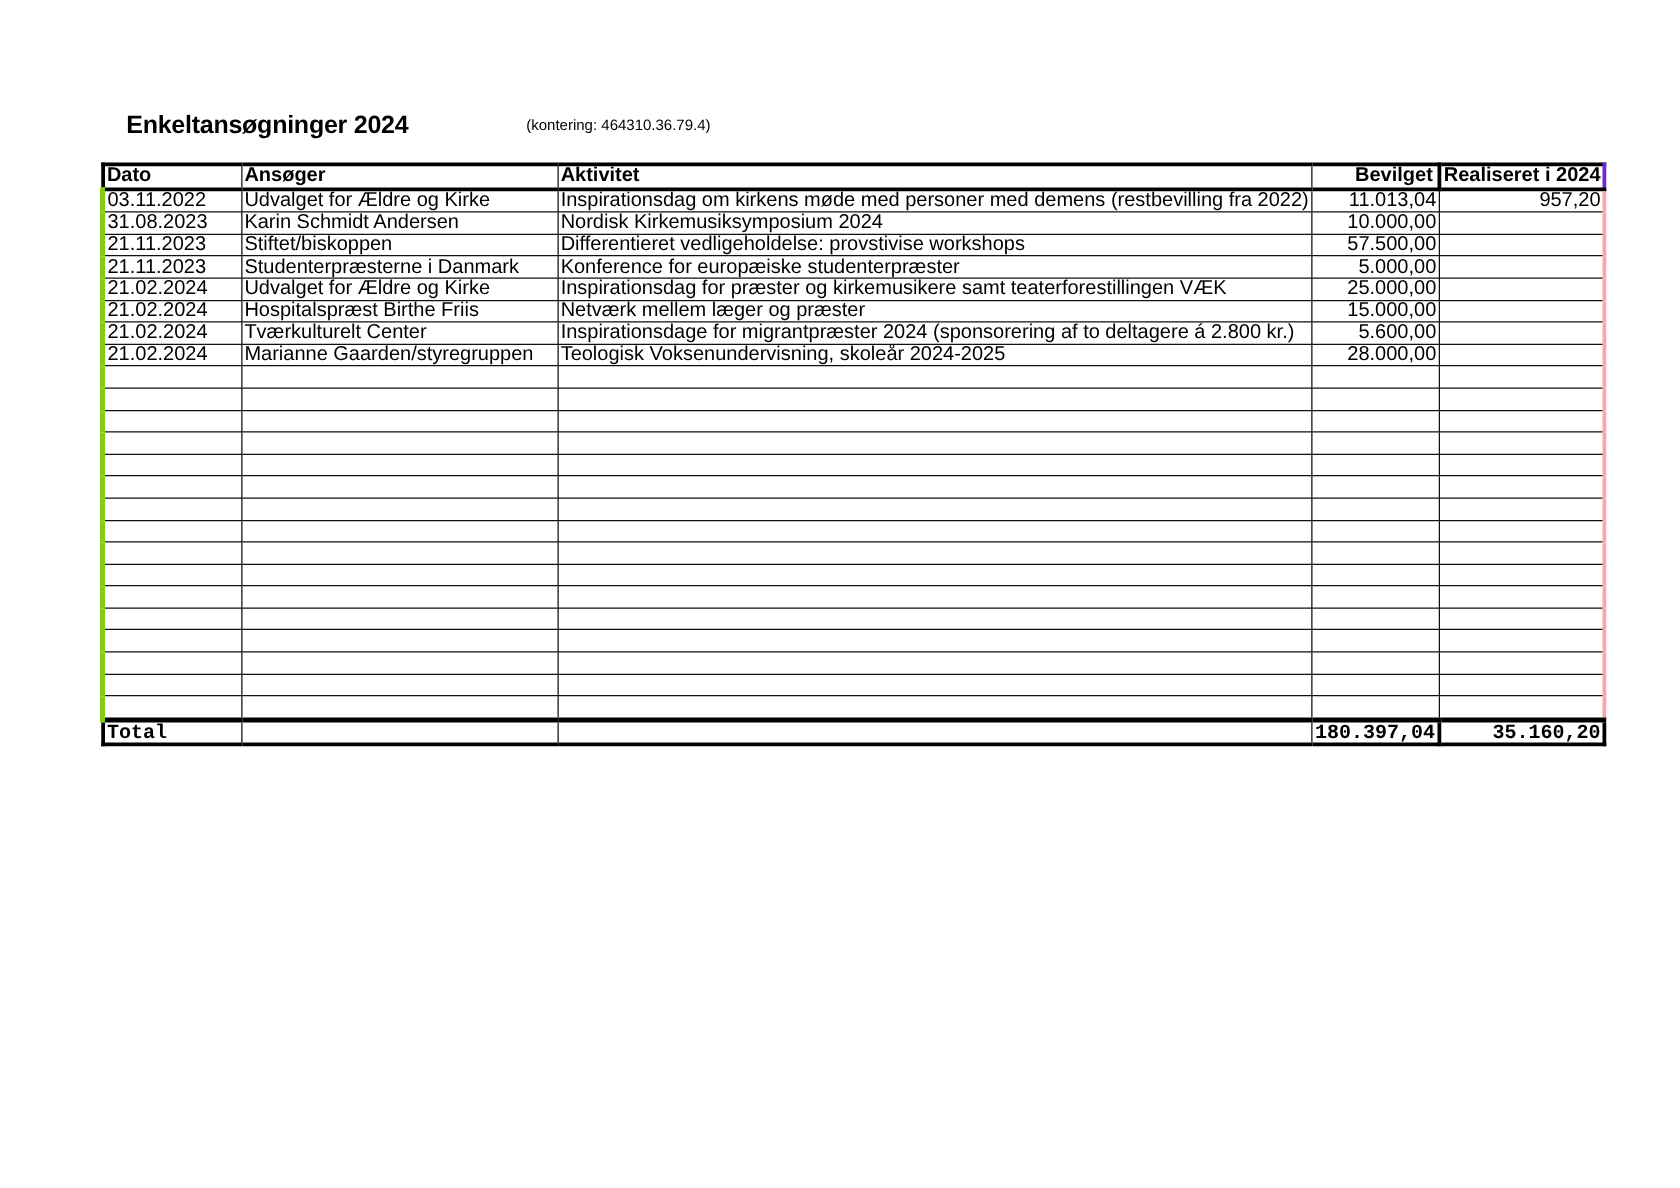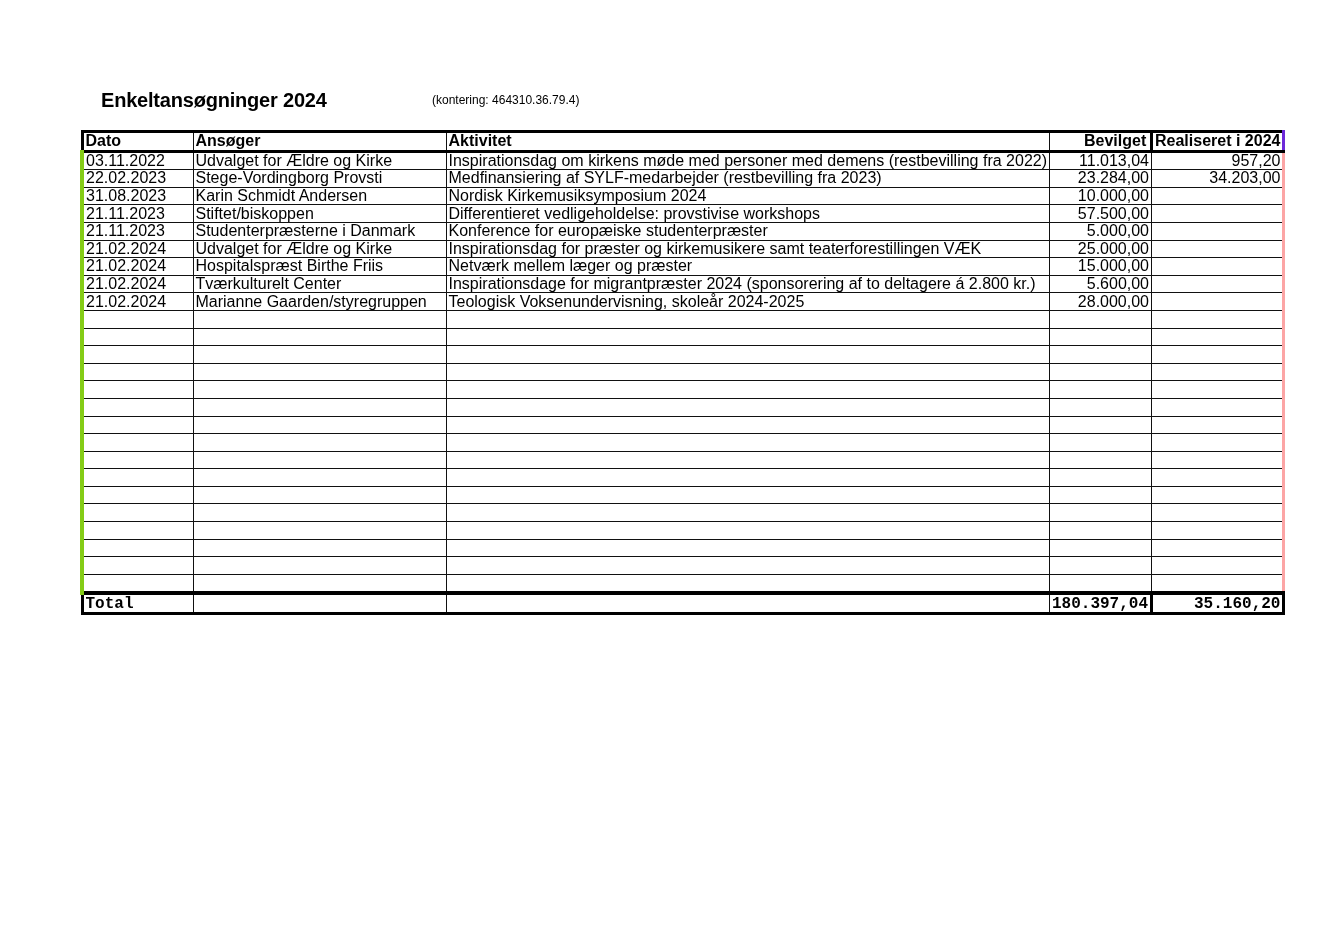--- a/index.html
+++ b/index.html
@@ -1,19 +1,19 @@
 <!DOCTYPE html>
 <html><head>
   <meta charset="utf-8">
   <style>
     html, body { margin: 0; padding: 0; background: #ffffff; }
     body { width: 1344px; height: 950px; position: relative; overflow: hidden;
            font-family: "Liberation Sans", "DejaVu Sans", sans-serif; color: #000; }
     .title { position: absolute; left: 85px; top: 89px; font-size: 20px; font-weight: bold; letter-spacing: -0.2px; margin-left: 16px; }
-    .kontering { position: absolute; left: 432px; top: 93px; font-size: 12px; }
+    .kontering { position: absolute; left: 421px; top: 93px; font-size: 12px; }
     table.sheet { position: absolute; left: 80px; top: 130px; border-collapse: collapse; table-layout: fixed; font-size: 16px; }
     table.sheet td { border: 1.5px solid #111; height: 16.6px; padding: 0 2px; white-space: nowrap; overflow: hidden; line-height: 16px; }
     col.c-dato { width: 111px; } col.c-ans { width: 253px; } col.c-akt { width: 569px; }
     col.c-bev { width: 102px; } col.c-real { width: 117px; }
     tr.hdr td { font-weight: bold; border-top: 3px solid #000; border-bottom: 3px solid #000; }
     tr.hdr td:first-child { border-left: 3px solid #000; }
     tr.hdr td:nth-child(4) { border-right: 3px solid #000; padding-left: 34px; }
     tr.hdr td:last-child { border-right: 3px solid #6d28d9; border-left: 3px solid #000; }
     td.num { text-align: right; }
     tr.total td { font-weight: bold; border-top: 4px solid #000; border-bottom: 3px solid #000; font-family: Liberation Mono, monospace; }
@@ -46,27 +46,20 @@
       <td>Realiseret i 2024</td>
     </tr>
   <tr class="data">
         <td>03.11.2022</td>
         <td>Udvalget for Ældre og Kirke</td>
         <td>Inspirationsdag om kirkens møde med personer med demens (restbevilling fra 2022)</td>
         <td class="num">11.013,04</td>
         <td class="num">957,20</td>
       </tr>
       <tr class="data">
-        <td>22.02.2023</td>
-        <td>Stege-Vordingborg Provsti</td>
-        <td>Medfinansiering af SYLF-medarbejder (restbevilling fra 2023)</td>
-        <td class="num">23.284,00</td>
-        <td class="num">34.203,00</td>
-      </tr>
-      <tr class="data">
         <td>31.08.2023</td>
         <td>Karin Schmidt Andersen</td>
         <td>Nordisk Kirkemusiksymposium 2024</td>
         <td class="num">10.000,00</td>
         <td class="num"></td>
       </tr>
       <tr class="data">
         <td>21.11.2023</td>
         <td>Stiftet/biskoppen</td>
         <td>Differentieret vedligeholdelse: provstivise workshops</td>

